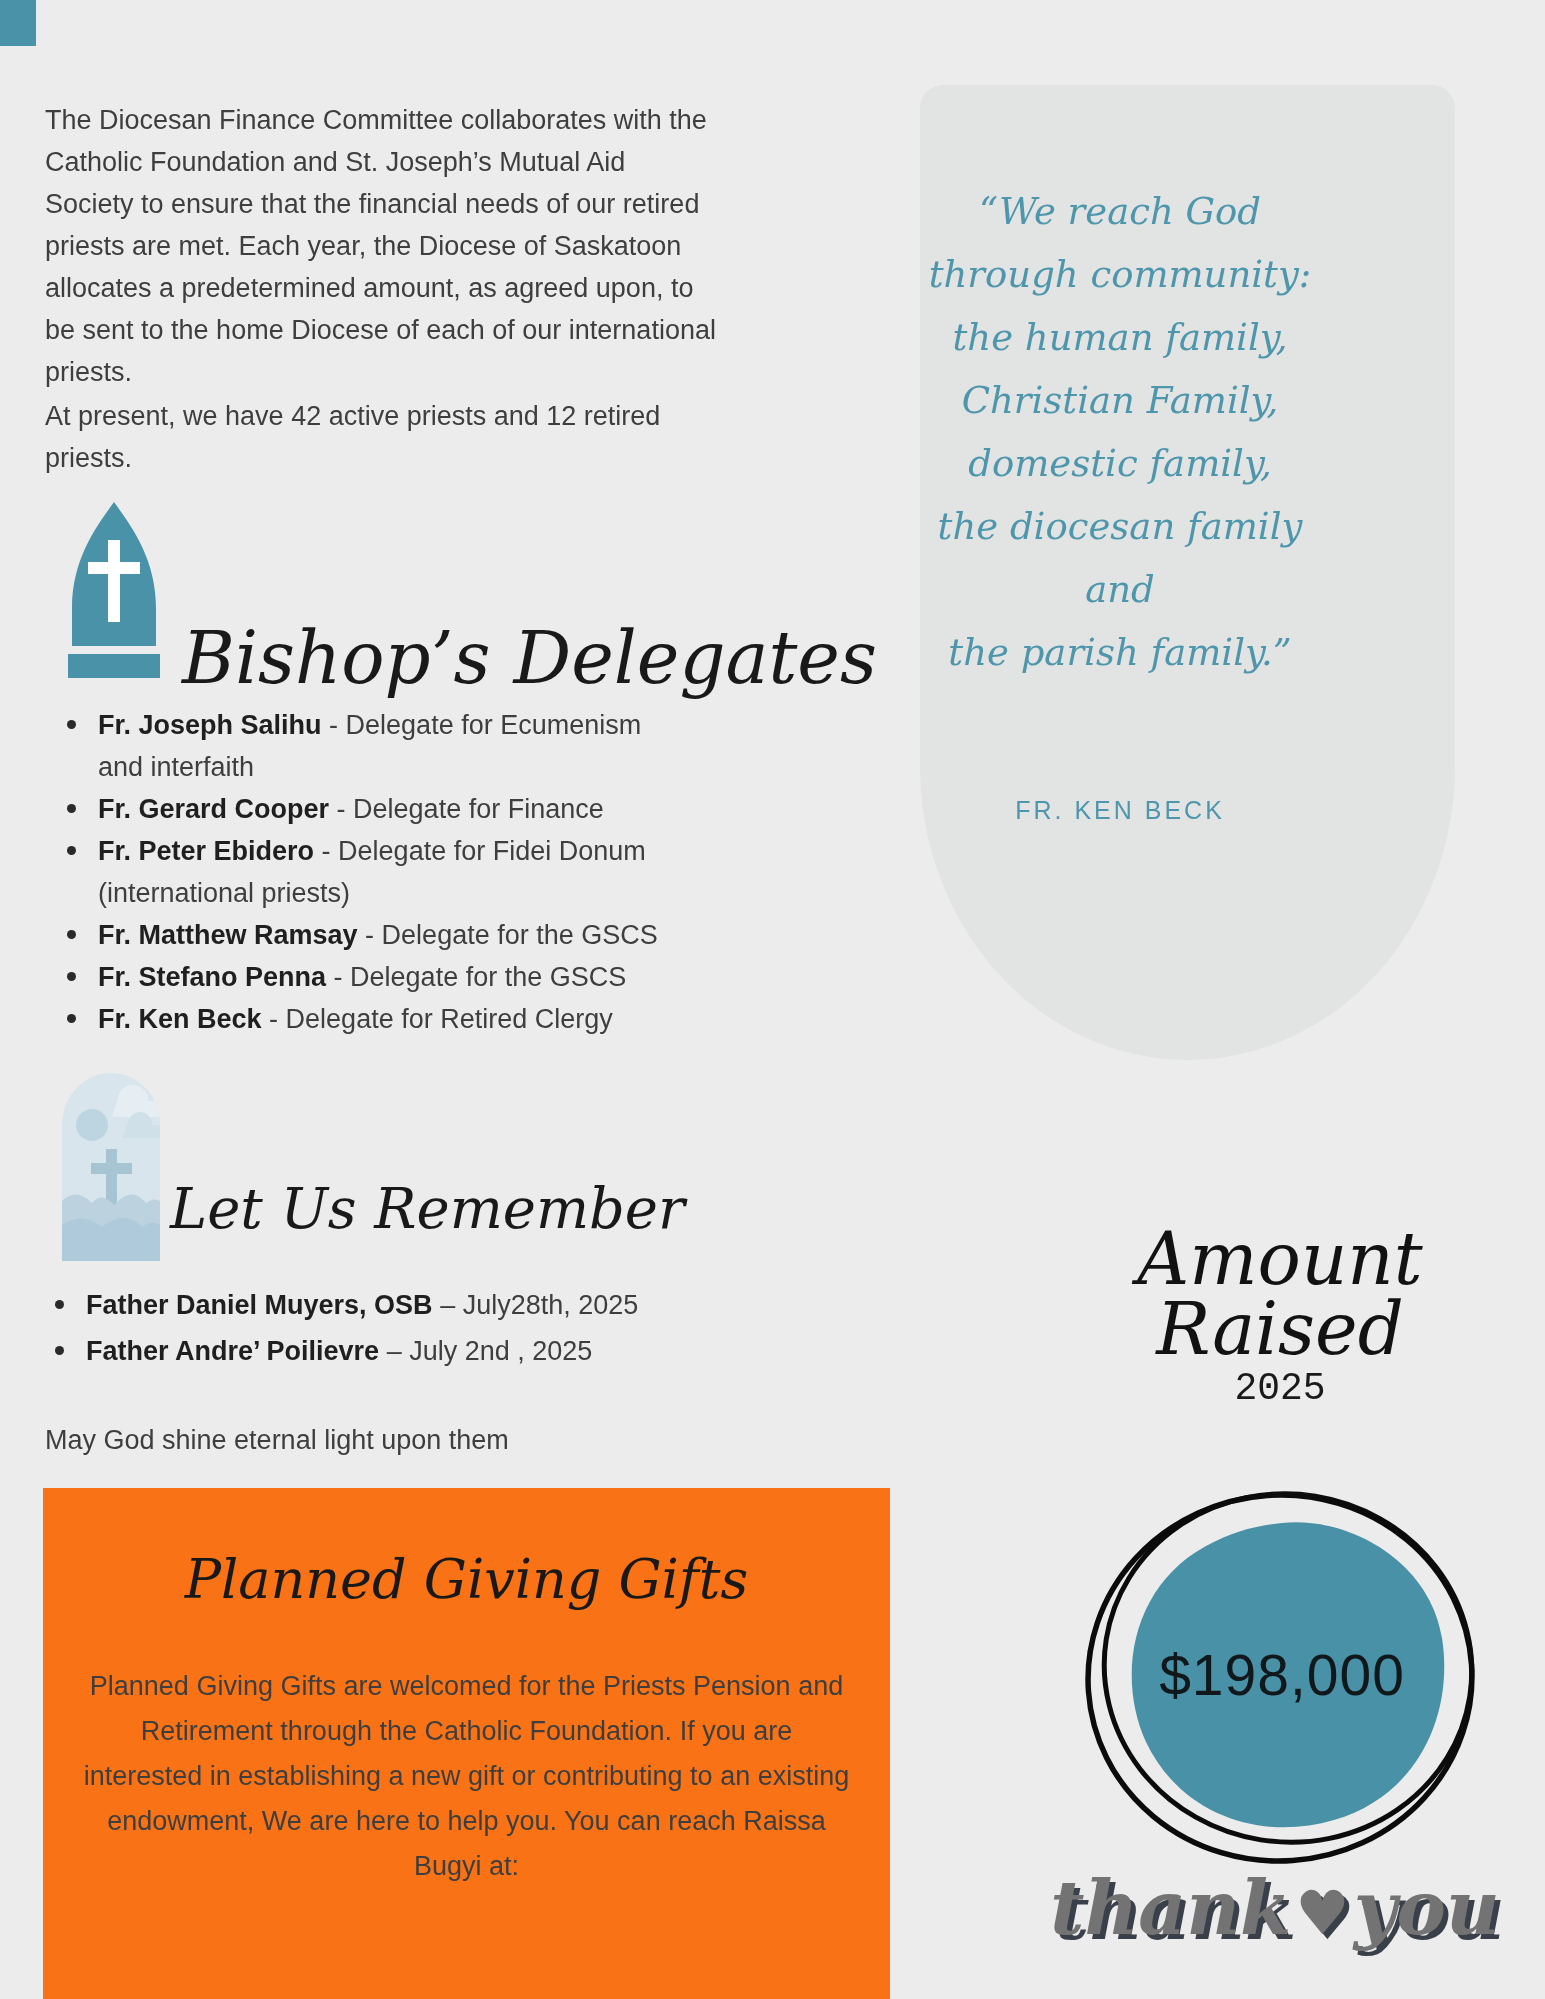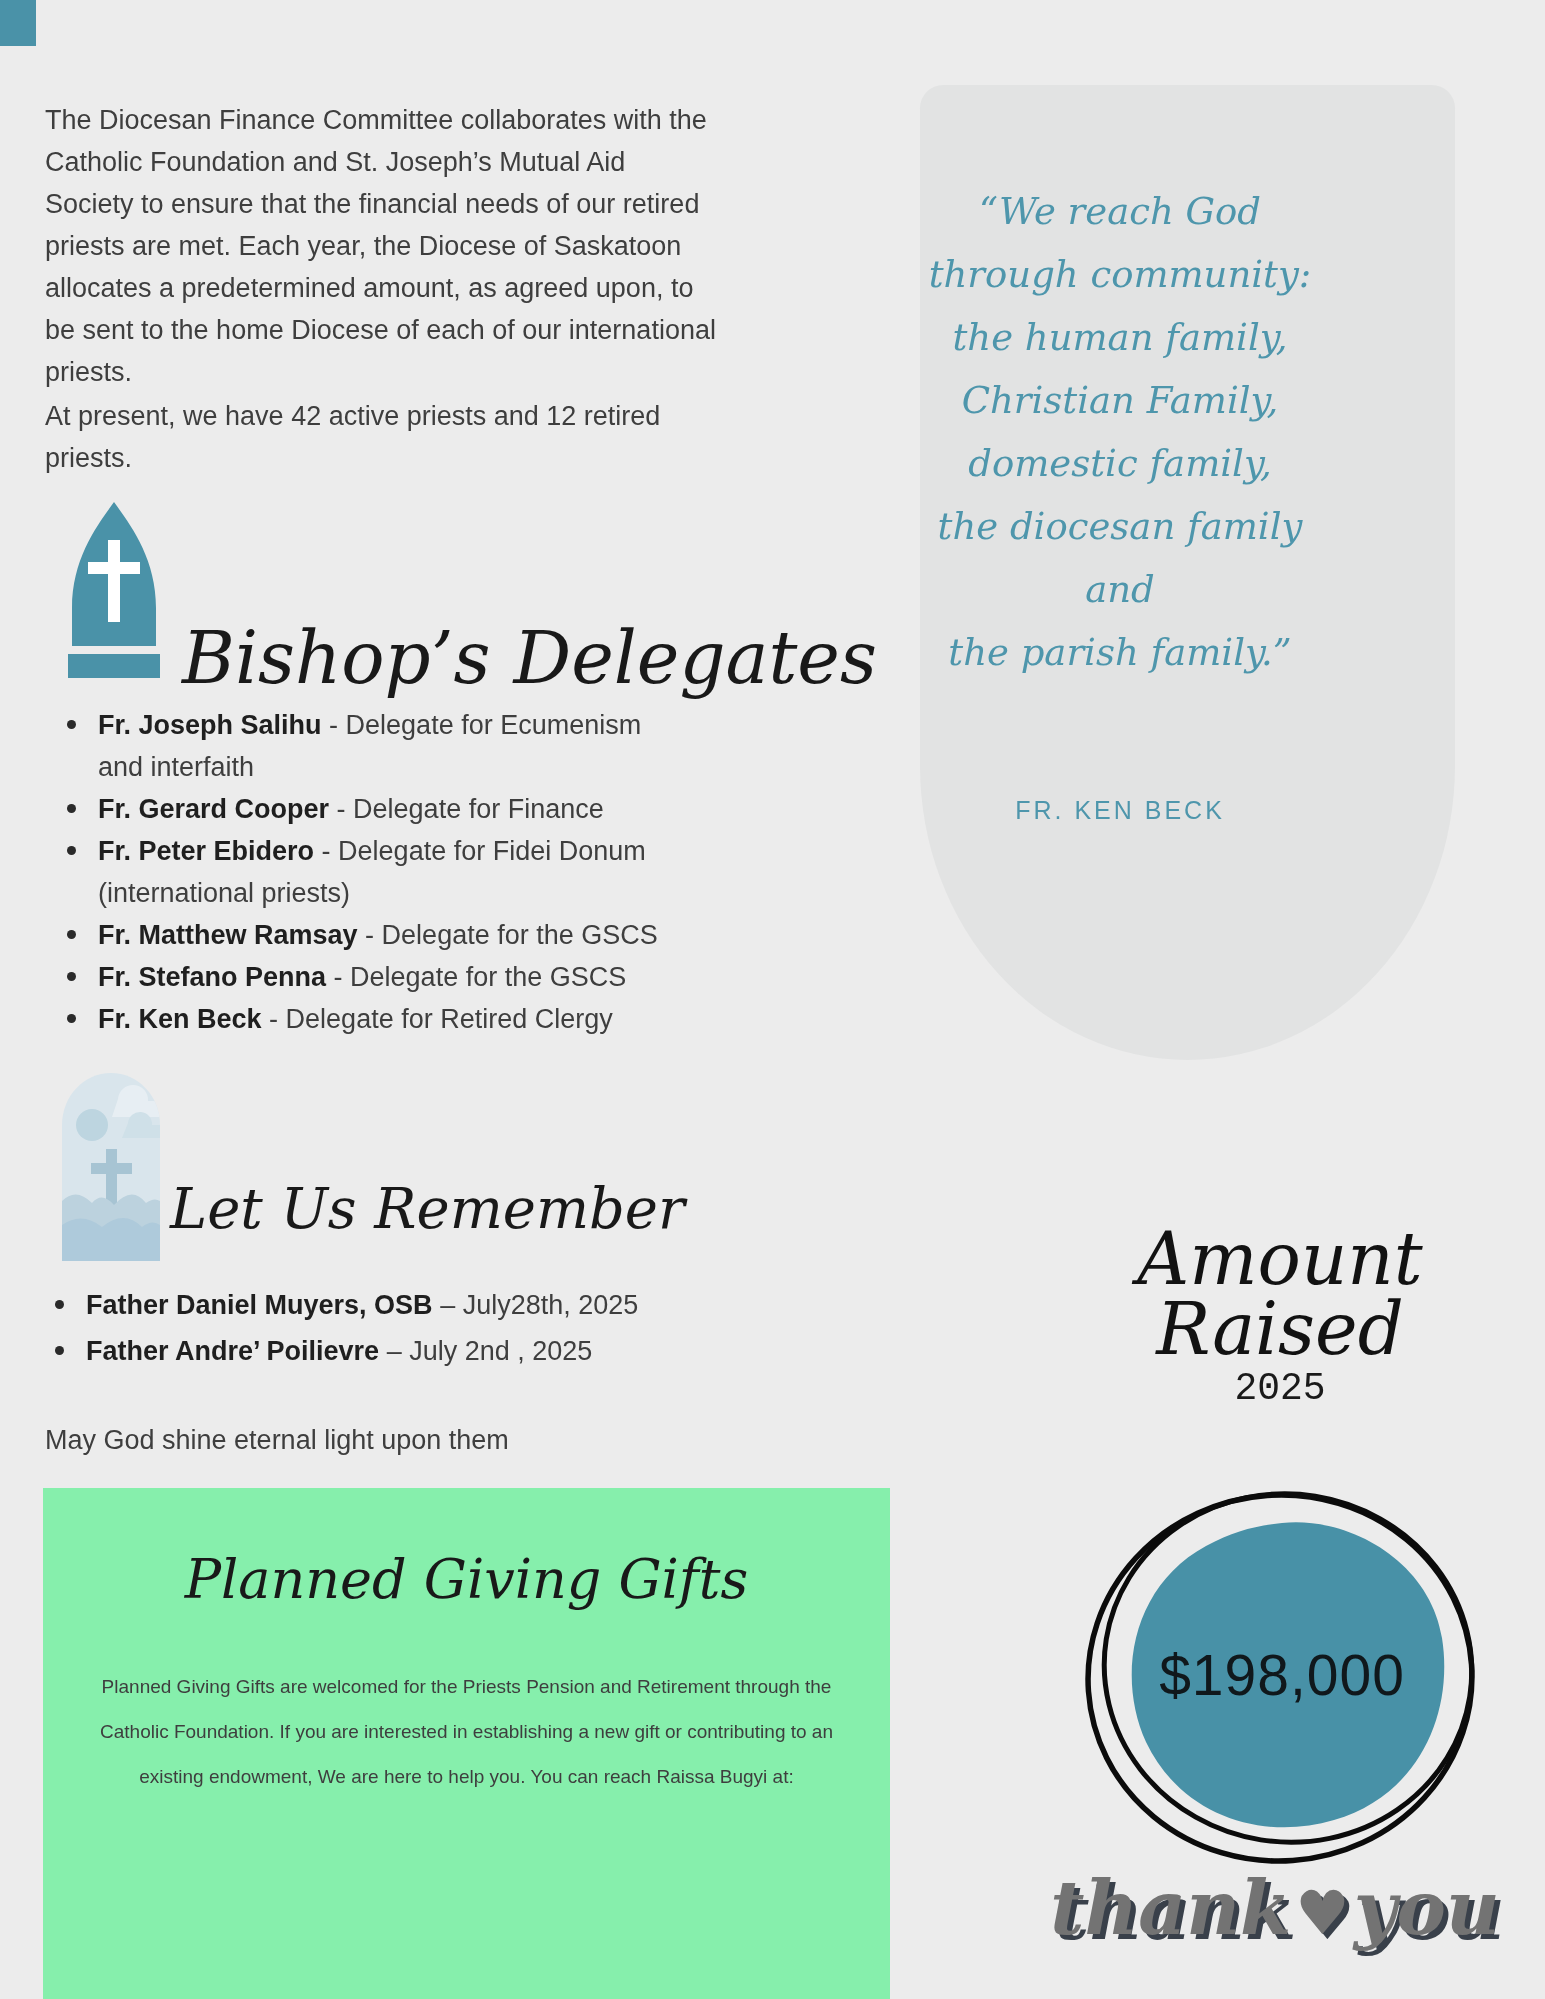--- a/index.html
+++ b/index.html
@@ -34,28 +34,28 @@
   .blist { position:absolute; left:60px; top:704px; width:624px; }
   .mlist { position:absolute; left:48px; top:1282px; width:760px; }
   .li { position:relative; padding-left:38px; font-size:27px; line-height:42px; color:#3E3E3E; }
   .mlist .li { line-height:46px; }
   .li b { color:#1F1F1F; }
   .dot { position:absolute; left:7px; top:16px; width:9px; height:9px; border-radius:50%; background:#2A2A2A; }
   .mlist .dot { top:18px; }
 
   #eternal { left:45px; top:1406px; width:700px; }
 
-  .card { position:absolute; left:43px; top:1488px; width:847px; height:511px; background:#86efac; }
+  .card { position:absolute; left:43px; top:1488px; width:847px; height:511px; background:#f97316; }
   .card-title {
     position:absolute; left:0; right:0; top:46px; text-align:center;
     font-family:"DejaVu Serif", serif; font-style:italic; font-size:54px; line-height:92px; color:#191919;
   }
   .card-body {
     position:absolute; left:36px; right:36px; top:176px; text-align:center;
-    font-size:19px; line-height:45px; color:#3E3E3E;
+    font-size:27px; line-height:45px; color:#3E3E3E;
   }
   .card-contact { position:absolute; left:0; right:0; top:412px; text-align:center; font-size:27px; color:#3E3E3E; }
 
   .quote {
     position:absolute; left:918px; top:180px; width:404px; text-align:center;
     font-family:"DejaVu Serif", serif; font-style:italic;
     font-size:37px; line-height:63px; color:#4E96AC;
   }
   .quote-attr {
     position:absolute; left:918px; top:796px; width:404px; text-align:center;

